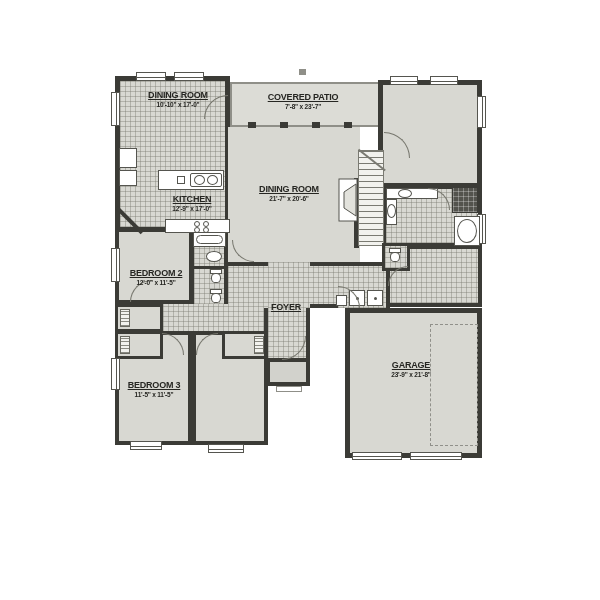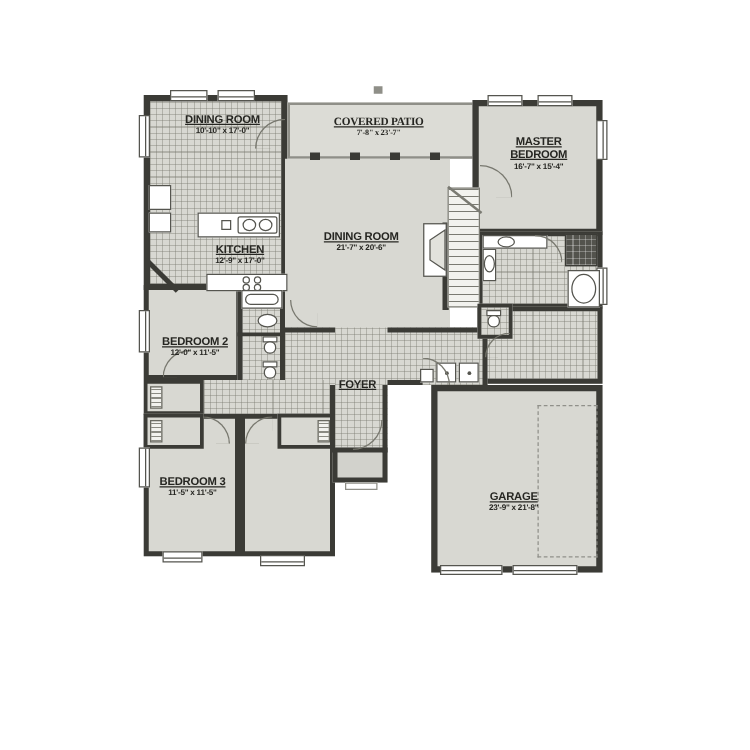--- a/index.html
+++ b/index.html
@@ -153,45 +153,41 @@
   <div class="a arc qtr" style="left:162px;top:333px;width:22px;height:22px;"></div>
   <div class="a arc qtl" style="left:196px;top:333px;width:22px;height:22px;"></div>
   <div class="a arc qbr" style="left:282px;top:336px;width:24px;height:24px;"></div>
   <div class="a arc qtr" style="left:338px;top:286px;width:22px;height:22px;"></div>
   <div class="a arc qbl" style="left:232px;top:240px;width:22px;height:22px;"></div>
 
   <div class="label" style="left:128px;top:90px;width:100px;">
     <span class="name">DINING ROOM</span>
     <span class="dims">10'-10" x 17'-0"</span>
   </div>
-  <div class="label" style="left:253px;top:92px;width:100px;font-family:Liberation Serif, serif;">
+  <div class="label" style="left:253px;top:92px;width:100px;">
     <span class="name">COVERED PATIO</span>
     <span class="dims">7'-8" x 23'-7"</span>
-  </div>
-  <div class="label" style="left:399px;top:108px;width:64px;">
-    <span class="name">MASTER BEDROOM</span>
-    <span class="dims">16'-7" x 15'-4"</span>
   </div>
   <div class="label" style="left:142px;top:194px;width:100px;">
     <span class="name">KITCHEN</span>
     <span class="dims">12'-9" x 17'-0"</span>
   </div>
   <div class="label" style="left:239px;top:184px;width:100px;">
     <span class="name">DINING ROOM</span>
     <span class="dims">21'-7" x 20'-6"</span>
   </div>
   <div class="label" style="left:106px;top:268px;width:100px;">
     <span class="name">BEDROOM 2</span>
     <span class="dims">12'-0" x 11'-5"</span>
   </div>
   <div class="label" style="left:262px;top:302px;width:48px;">
     <span class="name">FOYER</span>
   </div>
   <div class="label" style="left:104px;top:380px;width:100px;">
     <span class="name">BEDROOM 3</span>
     <span class="dims">11'-5" x 11'-5"</span>
   </div>
-  <div class="label" style="left:361px;top:360px;width:100px;margin-top:32px;">
+  <div class="label" style="left:361px;top:360px;width:100px;">
     <span class="name">GARAGE</span>
     <span class="dims">23'-9" x 21'-8"</span>
   </div>
 
 </div>
 
 </body></html>

